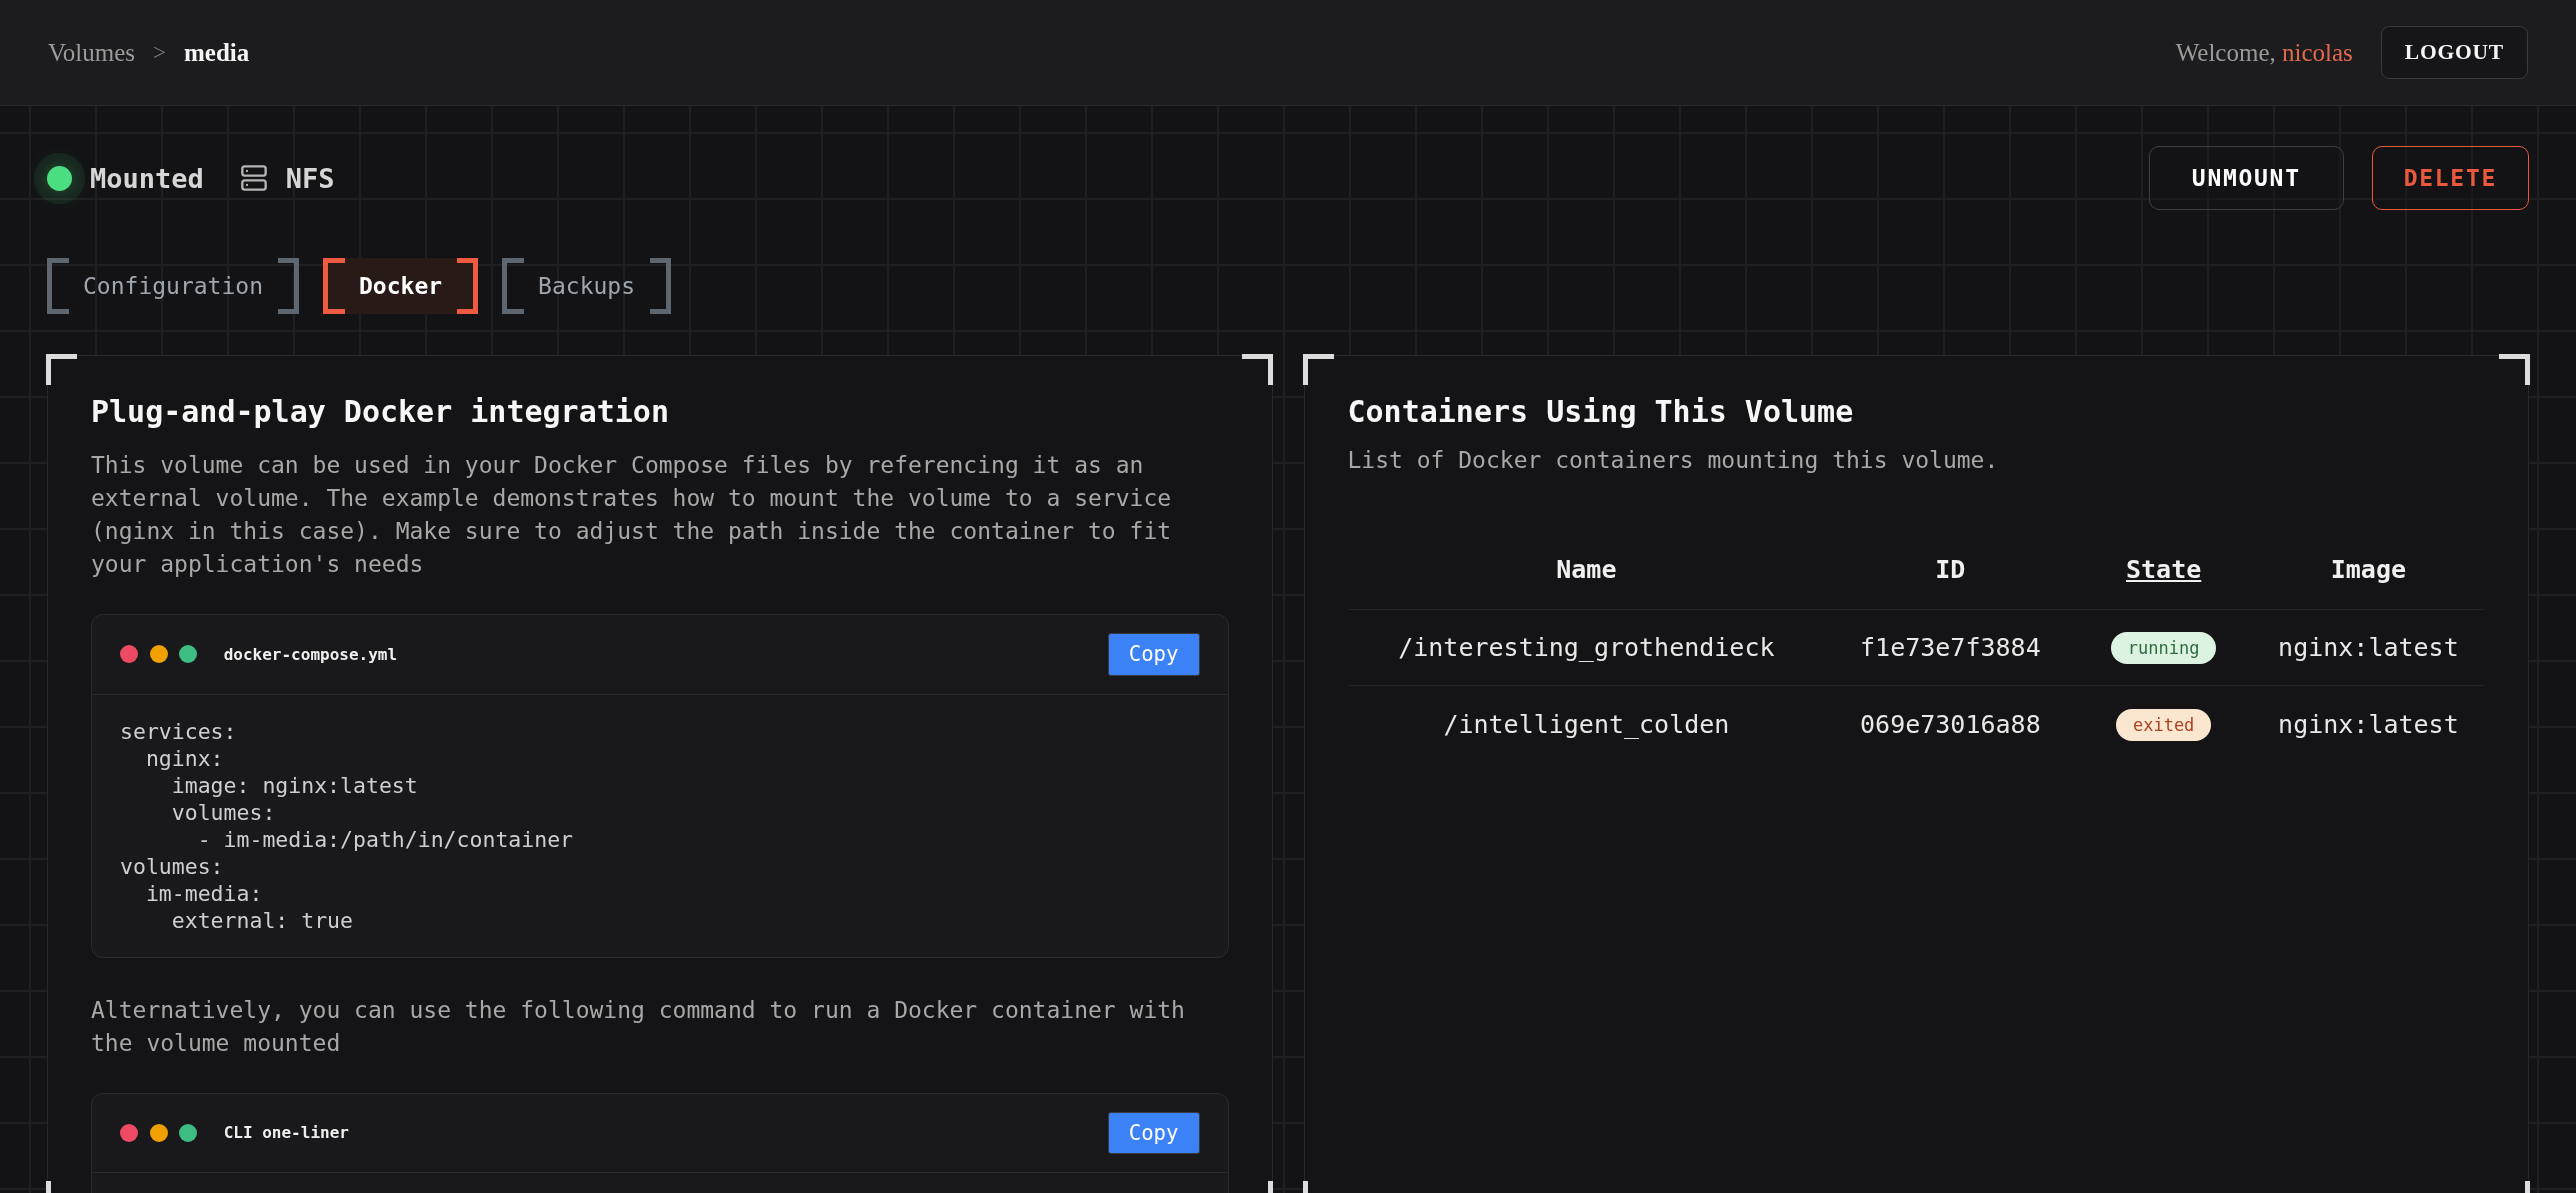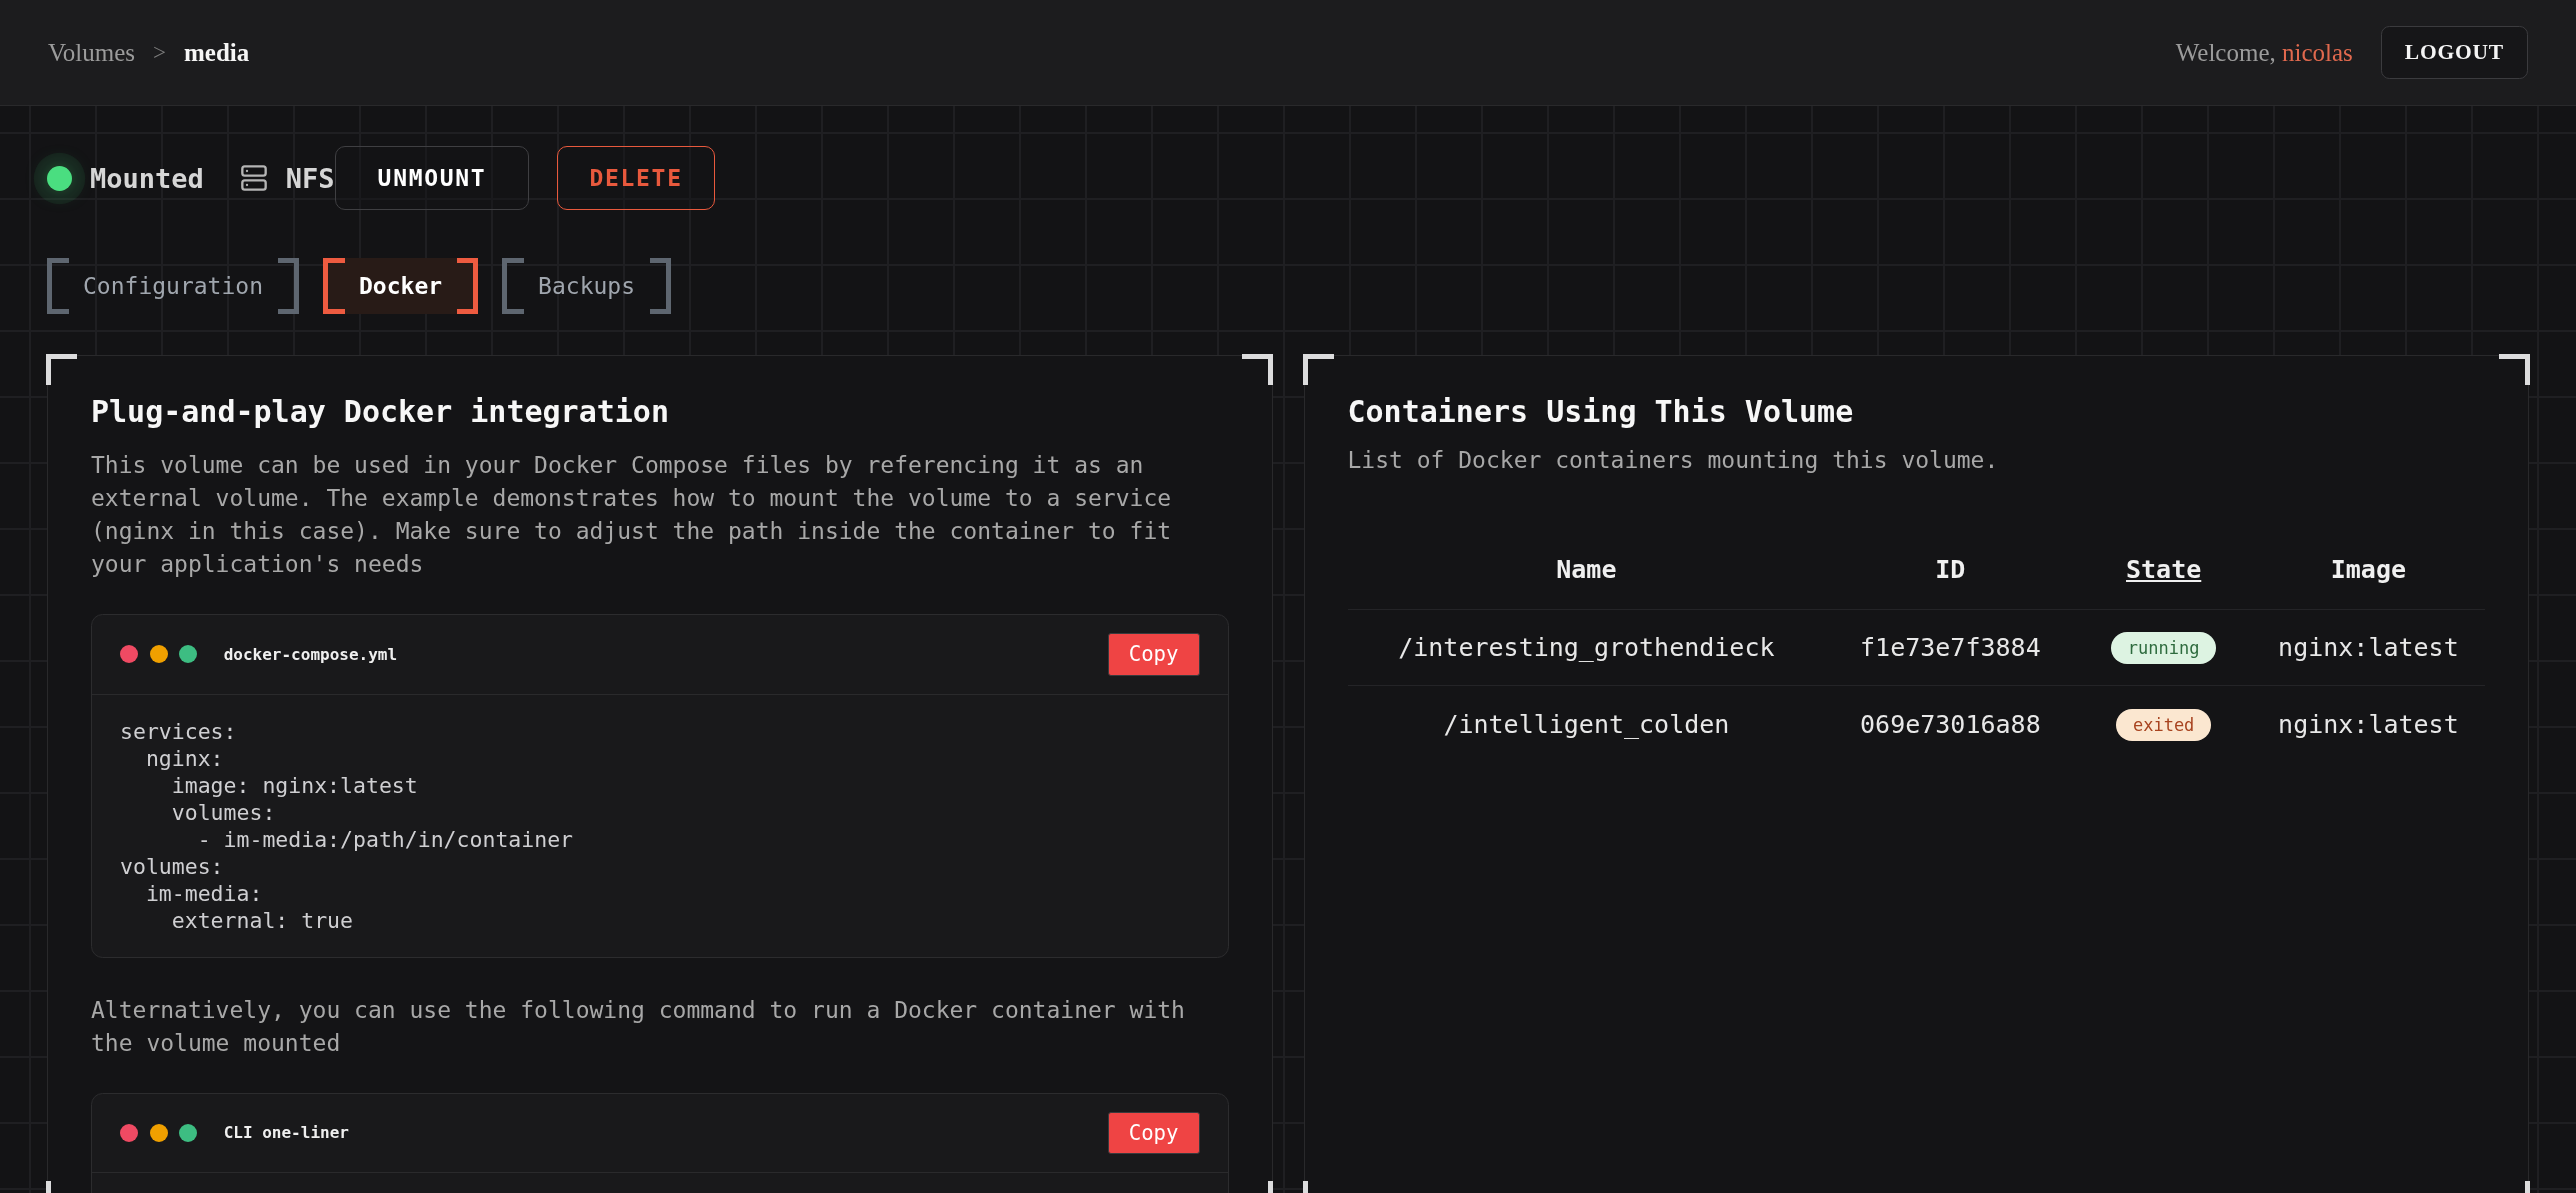--- a/index.html
+++ b/index.html
@@ -41,21 +41,21 @@
     background-color:#131315;
     background-image:
       linear-gradient(#1f1f22 1.7px, transparent 1.7px),
       linear-gradient(90deg, #1f1f22 1.7px, transparent 1.7px);
     background-size:66px 66px;
     background-position:29px 26px;
   }
 
   
   .status-row {
-    padding-top:40px; display:flex; align-items:center; justify-content:flex-start;
+    padding-top:40px; display:flex; align-items:center; justify-content:space-between;
   }
   .status-left { display:flex; align-items:center; gap:36px; }
   .status-item { display:flex; align-items:center; gap:18px; }
   .dot {
     width:25px; height:25px; border-radius:50%; background:#4ade80;
     box-shadow:0 0 0 13.2px rgba(74,222,128,0.07), 0 0 21.5px rgba(74,222,128,0.35);
   }
   .status-label { font-size:27px; font-weight:bold; color:#d6d6d6; }
   .server-icon { display:inline-flex; }
   .action-btns { display:flex; align-items:center; gap:28px; }
@@ -107,21 +107,21 @@
   }
   .code-header {
     display:flex; align-items:center; padding:18px 28px;
     border-bottom:1.7px solid #2a2a2c;
   }
   .traffic { display:flex; align-items:center; gap:11.6px; }
   .traffic span { width:18px; height:18px; border-radius:50%; display:block; }
   .t-red { background:#ef4a63; } .t-amber { background:#f0a000; } .t-green { background:#3dbd82; }
   .code-title { margin-left:26.5px; font-size:16px; font-weight:bold; color:#efefef; }
   .copy-btn {
-    margin-left:auto; background:#ef4444; border:1.7px solid #3a3a3d; border-radius:3px;
+    margin-left:auto; background:#3b82f6; border:1.7px solid #3a3a3d; border-radius:3px;
     color:#ffffff; font-size:20.7px; padding:8.3px 20px;
   }
   .code-body {
     padding:23px 28px; font-family:inherit; font-size:21.5px; line-height:27px;
     color:#cfcfd2; white-space:pre;
   }
   .code-body.single { padding:20px 28px; }
 
   
   .panel-subtitle { margin-top:18px; font-size:23px; color:#a8a8a8; }

